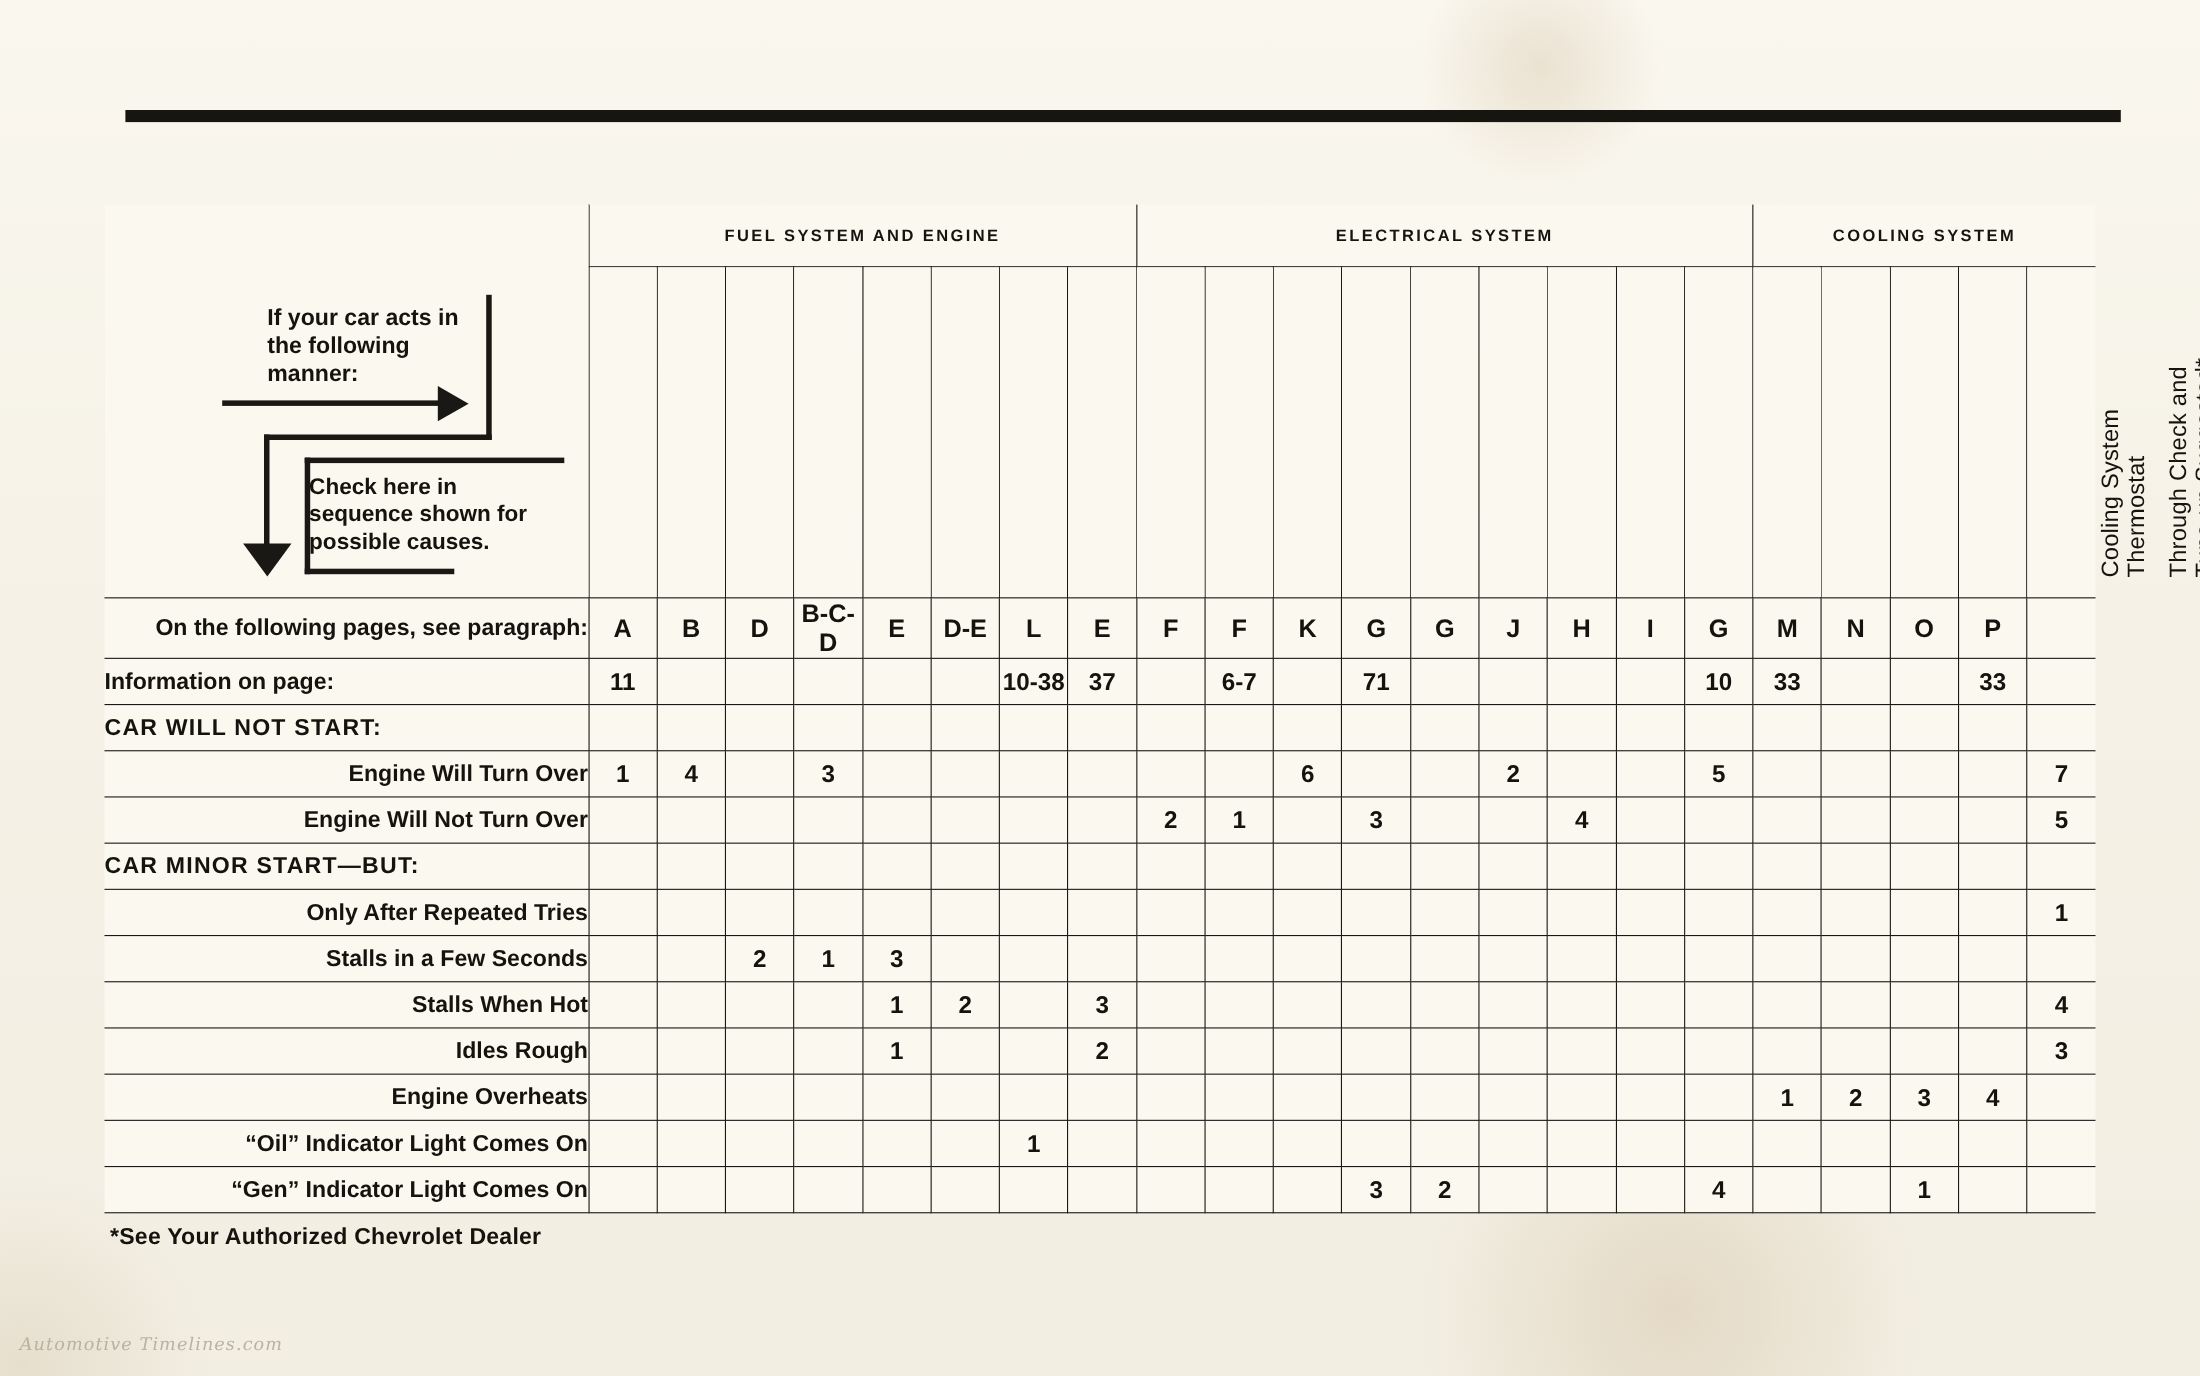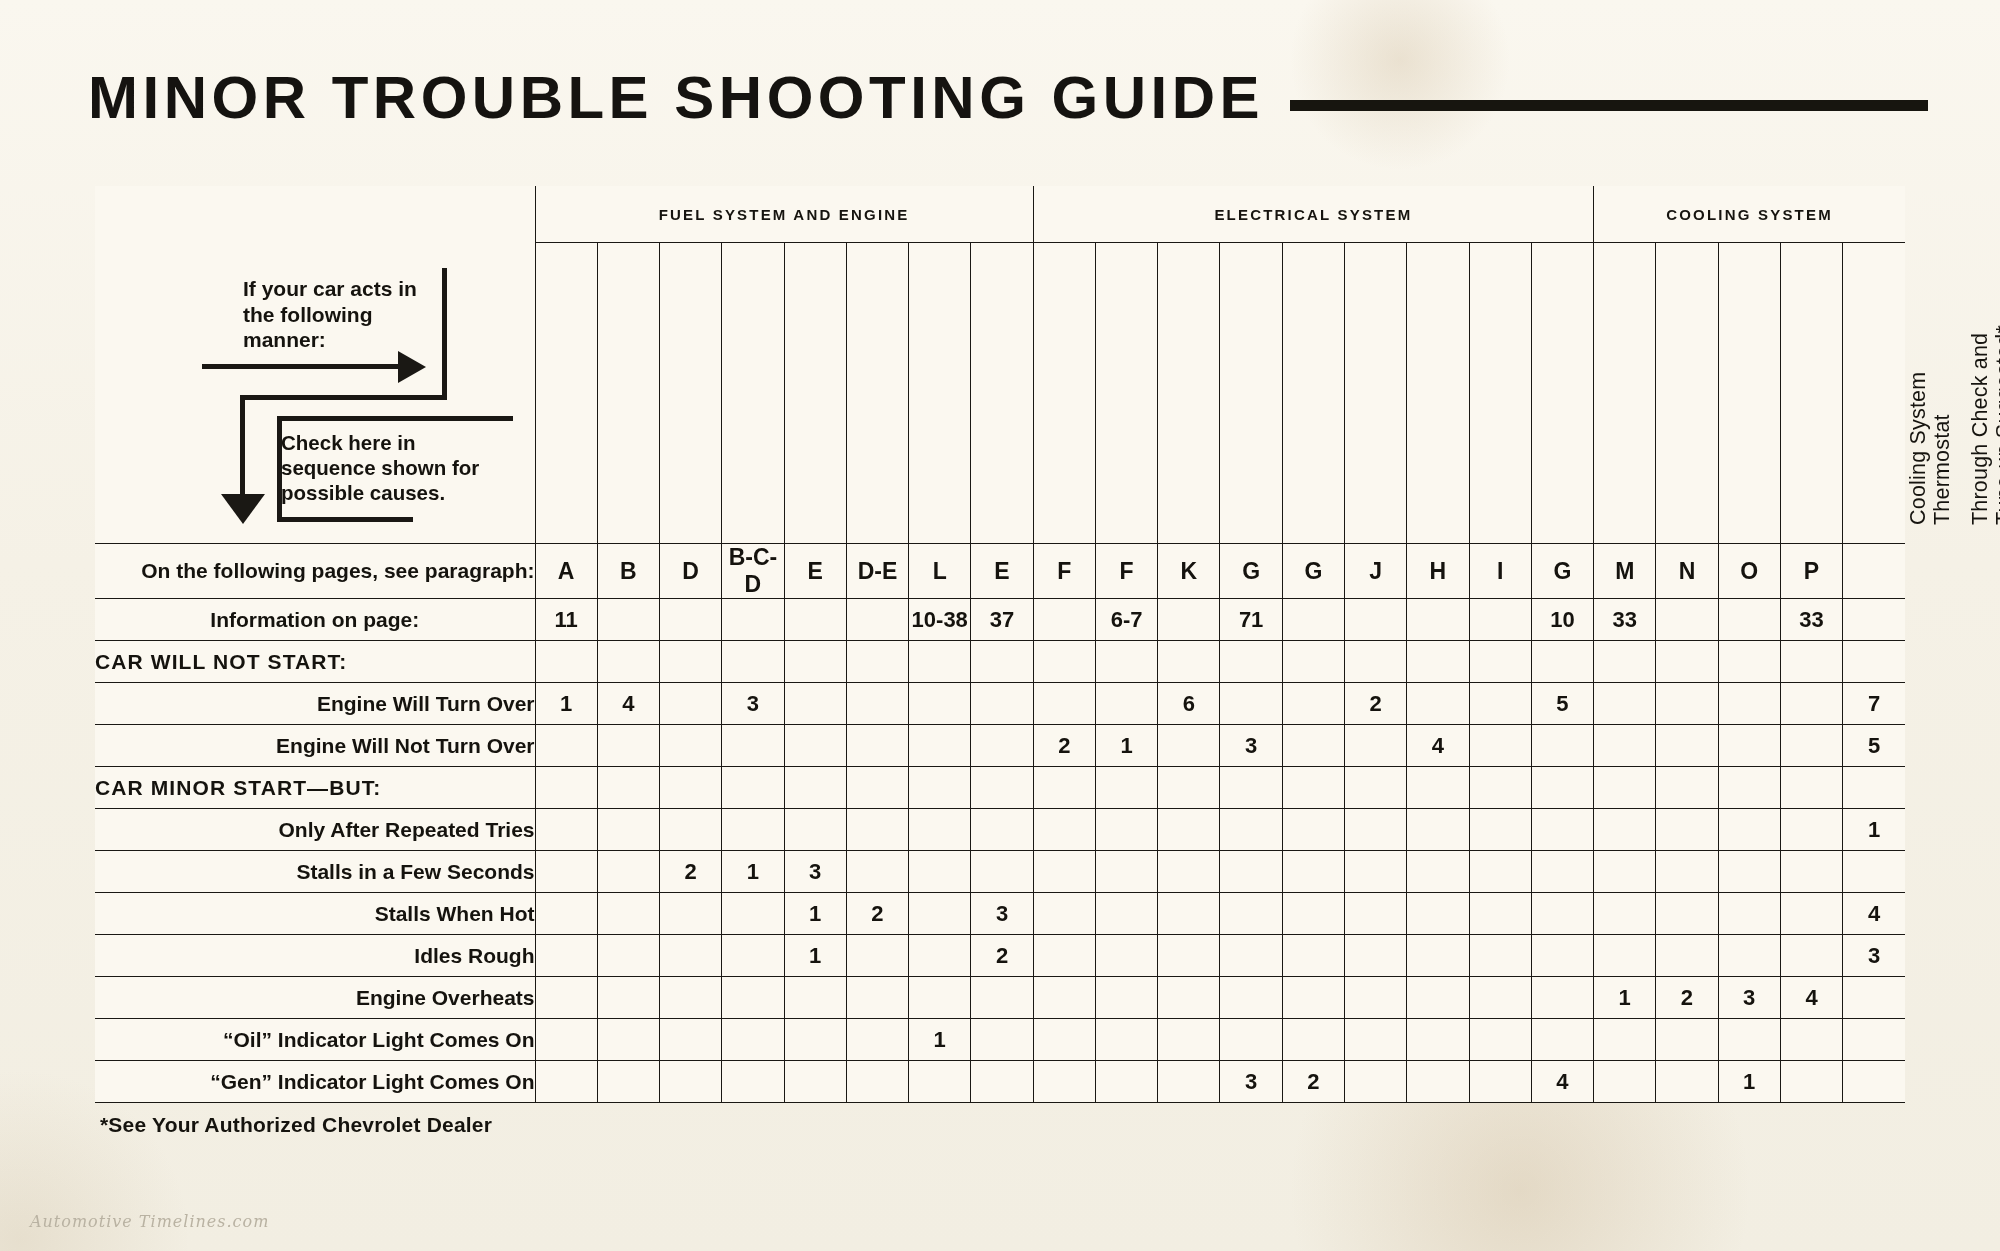--- a/index.html
+++ b/index.html
@@ -135,21 +135,21 @@
   .rowlabel {
     background: #d2cec2;
     height: 41px;
     font-size: 21px;
     font-weight: 700;
     color: #15130e;
     padding-left: 14px;
     padding-right: 12px;
     white-space: nowrap;
   }
-  .rl-right   { text-align: center; }
+  .rl-right   { text-align: left; }
   .rl-left    { text-align: left; }
   .rl-indent  { padding-left: 44px; text-align: right; }
   .rl-caps    { letter-spacing: 1.1px; }
 
   .datacell {
     height: 41px;
     text-align: center;
     font-size: 22px;
     font-weight: 700;
     color: #15130e;
@@ -285,33 +285,31 @@
   }
   .watermark {
     position: absolute;
     left: 18px;
     top: 1212px;
     font-family: "DejaVu Serif", serif;
     font-style: italic;
     font-size: 16px;
     color: #b9b2a2;
     letter-spacing: 1px;
-    margin-left: 12px;
   }
 </style>
 </head>
 <body>
 
 <div class="page">
   <div class="paper-tint-a"></div>
 
   <div class="content">
 
     <div class="title-row">
-      <div class="title-text">MINOR TROUBLE SHOOTING GUIDE</div>
       <div class="title-rule"></div>
     </div>
 
     <table class="grid">
       <colgroup id="colgroup">
           <col style="width:440px">
           <col style="width:62.27272727272727px">
           <col style="width:62.27272727272727px">
           <col style="width:62.27272727272727px">
           <col style="width:62.27272727272727px">

